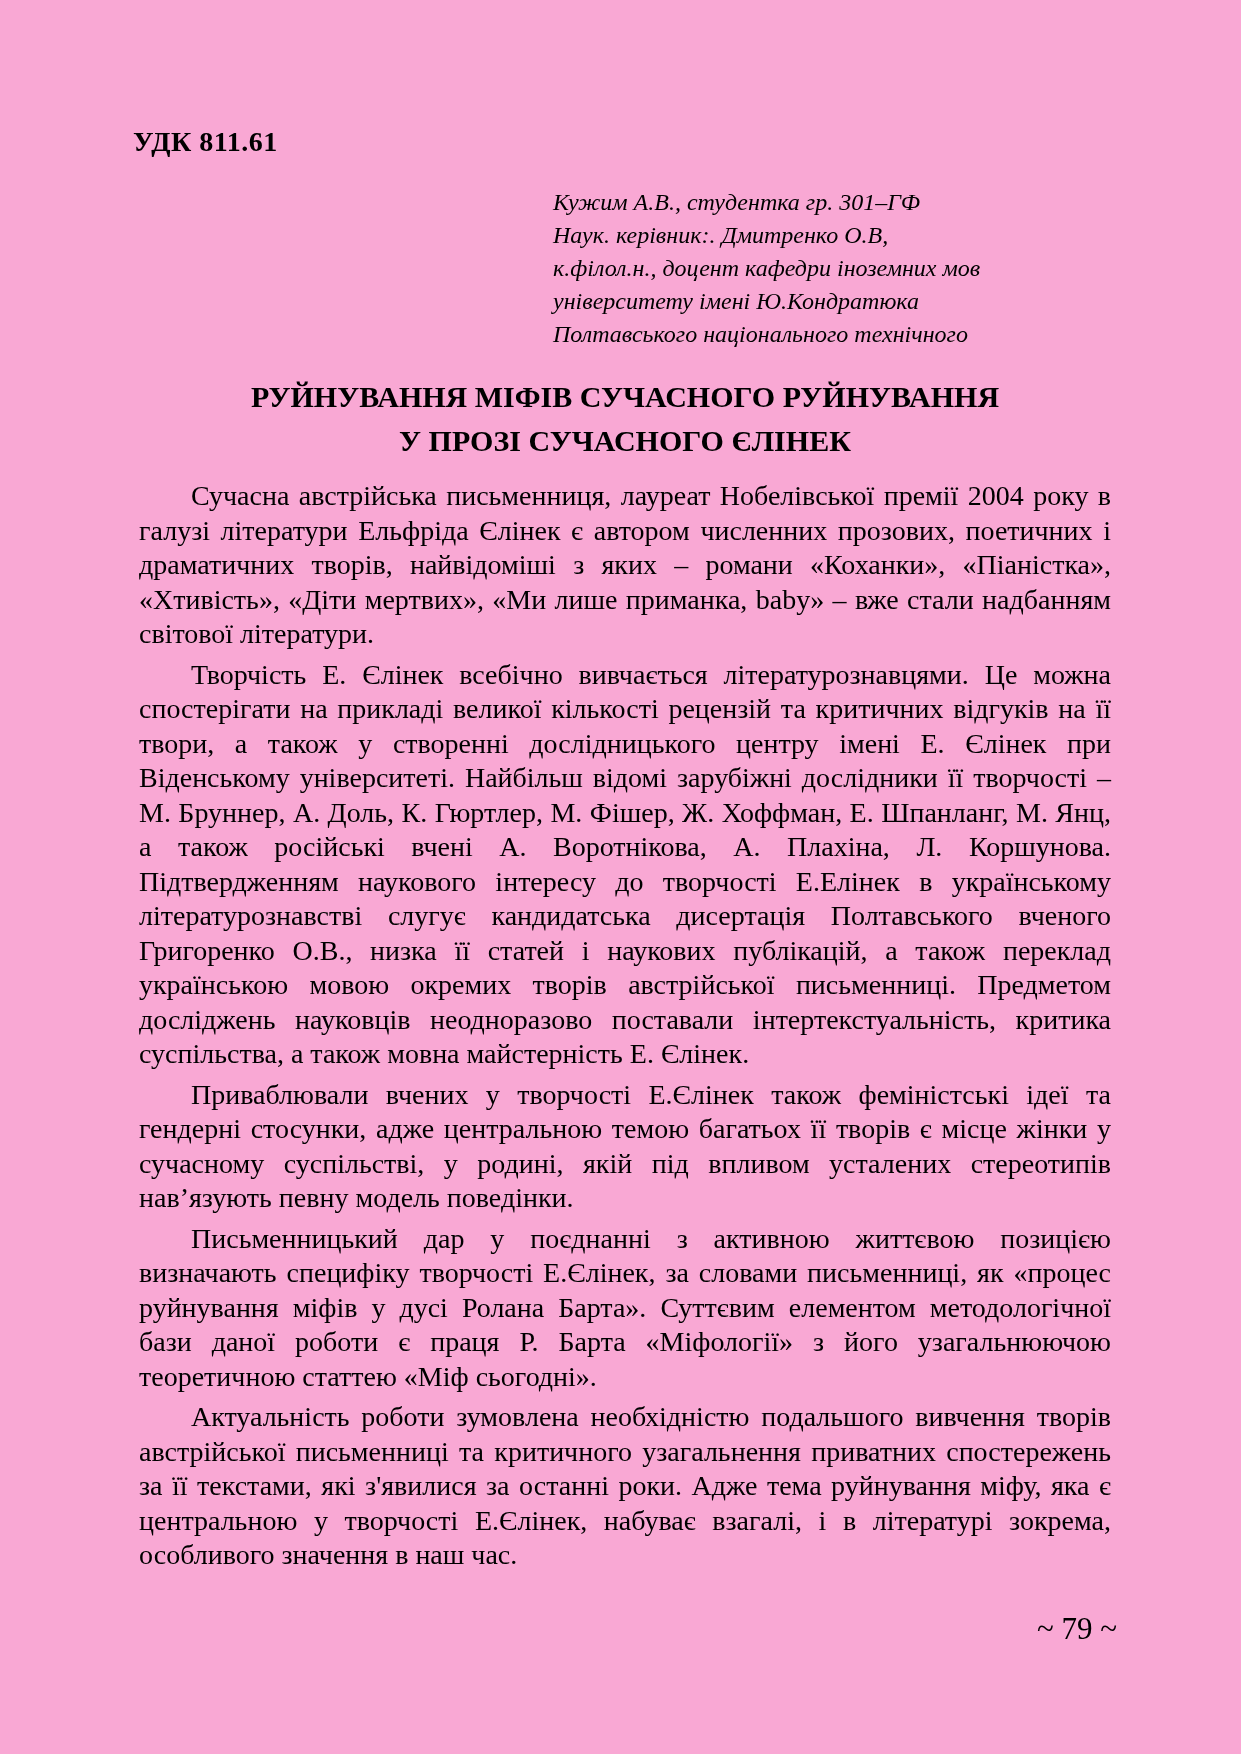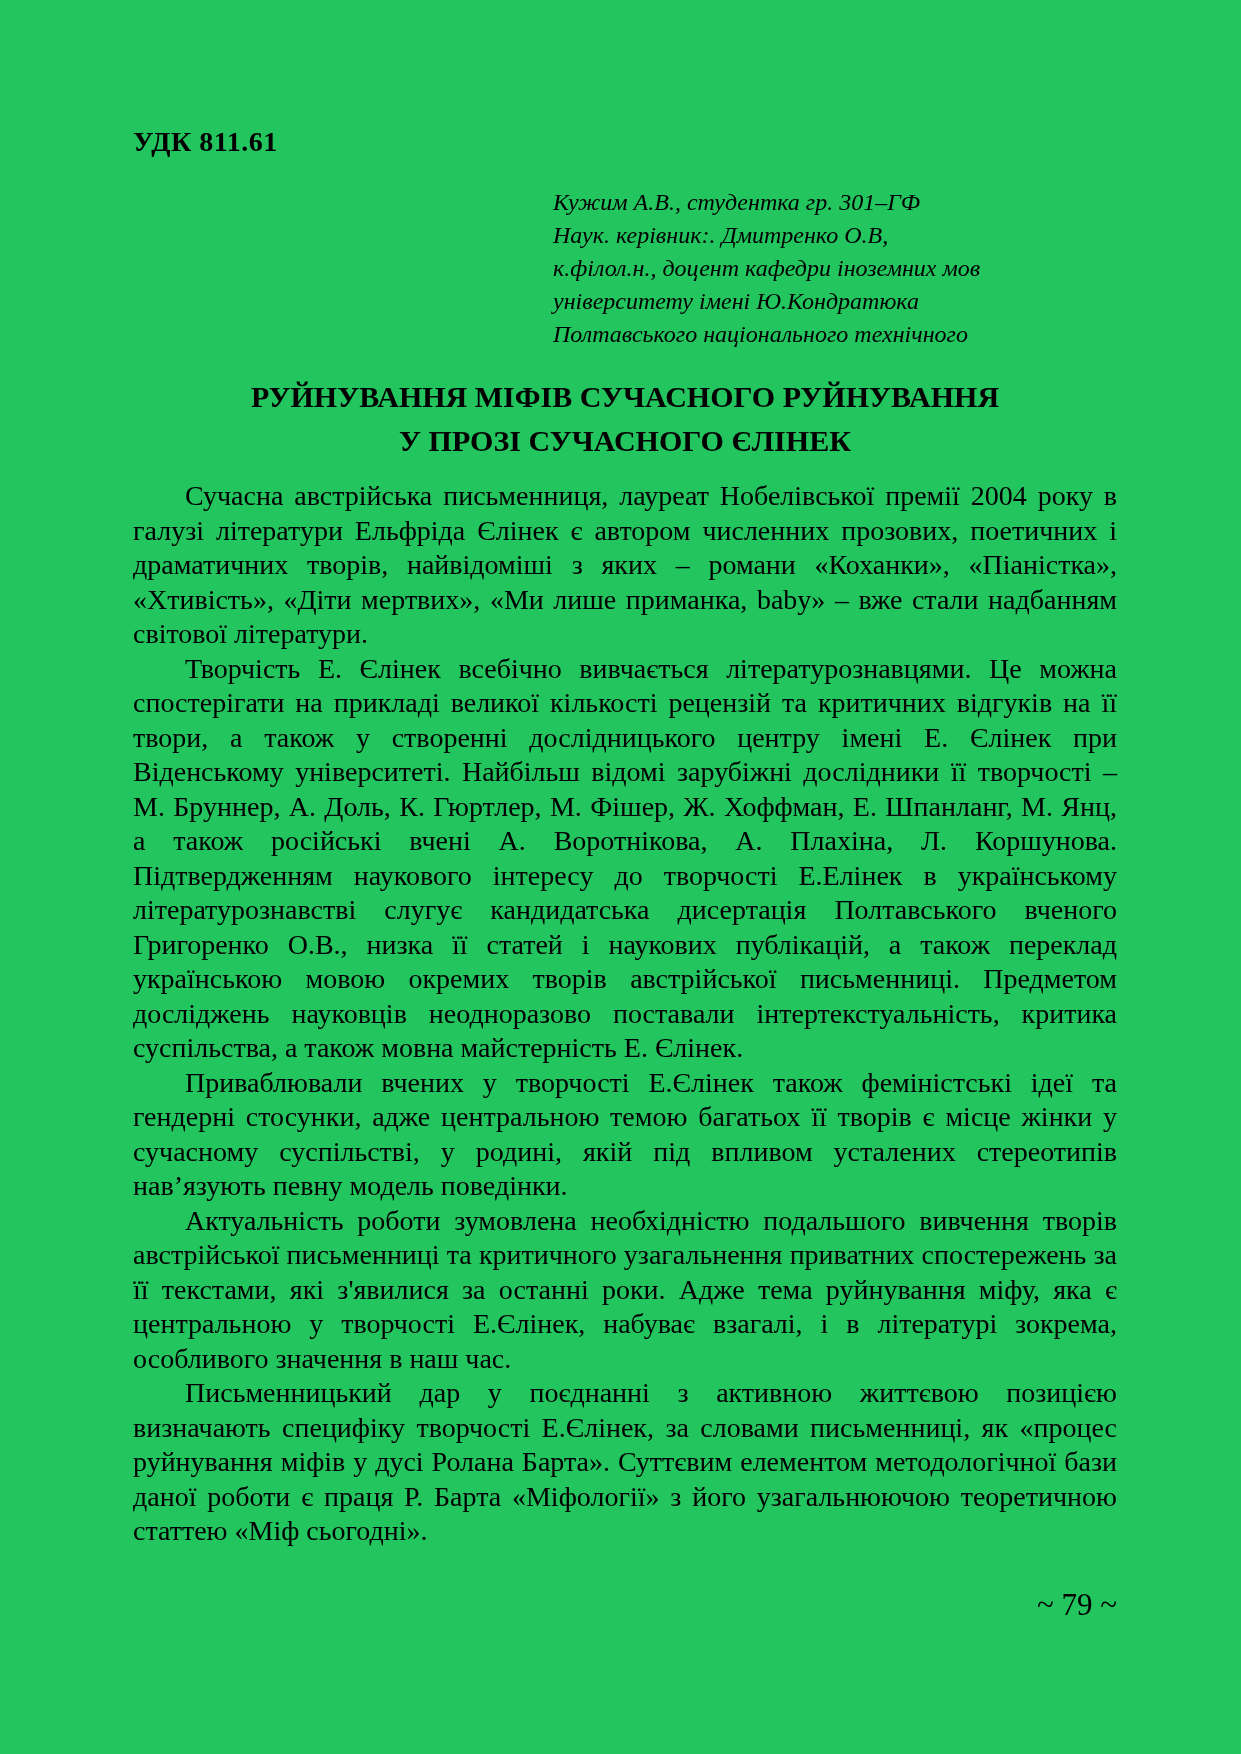--- a/index.html
+++ b/index.html
@@ -4,21 +4,21 @@
 <style>
   html, body {
     margin: 0;
     padding: 0;
     background: #ffffff;
   }
   .page {
     position: relative;
     width: 1241px;
     height: 1754px;
-    background: #22c55e;
+    background: #f9a8d4;
     color: #000000;
     font-family: "Liberation Serif", "DejaVu Serif", serif;
     box-sizing: border-box;
     padding: 0 124px 0 133px;
     overflow: hidden;
   }
   .udc {
     margin-top: 126px;
     font-size: 28px;
     font-weight: bold;
@@ -38,21 +38,21 @@
     font-weight: bold;
     line-height: 44px;
   }
   .body-text {
     margin-top: 16px;
     font-size: 28px;
     line-height: 34.5px;
     text-align: justify;
   }
   .body-text p {
-    margin: 0;
+    margin: 6px;
     text-indent: 52px;
   }
   .page-number {
     margin-top: 38px;
     text-align: right;
     font-size: 31px;
   }
 </style>
 </head>
 <body>
@@ -71,19 +71,19 @@
 
   <h1 class="article-title">
     <span>РУЙНУВАННЯ МІФІВ СУЧАСНОГО РУЙНУВАННЯ</span><br>
     <span>У ПРОЗІ СУЧАСНОГО ЄЛІНЕК</span>
   </h1>
 
   <div class="body-text">
     <p>Сучасна австрійська письменниця, лауреат Нобелівської премії 2004 року в галузі літератури Ельфріда Єлінек є автором численних прозових, поетичних і драматичних творів, найвідоміші з яких – романи «Коханки», «Піаністка», «Хтивість», «Діти мертвих», «Ми лише приманка, baby» – вже стали надбанням світової літератури.</p>
     <p>Творчість Е. Єлінек всебічно вивчається літературознавцями. Це можна спостерігати на прикладі великої кількості рецензій та критичних відгуків на її твори, а також у створенні дослідницького центру імені Е. Єлінек при Віденському університеті. Найбільш відомі зарубіжні дослідники її творчості – М. Бруннер, А. Доль, К. Гюртлер, М. Фішер, Ж. Хоффман, Е. Шпанланг, М. Янц, а також російські вчені А. Воротнікова, А. Плахіна, Л. Коршунова. Підтвердженням наукового інтересу до творчості Е.Елінек в українському літературознавстві слугує кандидатська дисертація Полтавського вченого Григоренко О.В., низка її статей і наукових публікацій, а також переклад українською мовою окремих творів австрійської письменниці. Предметом досліджень науковців неодноразово поставали інтертекстуальність, критика суспільства, а також мовна майстерність Е. Єлінек.</p>
     <p>Приваблювали вчених у творчості Е.Єлінек також феміністські ідеї та гендерні стосунки, адже центральною темою багатьох її творів є місце жінки у сучасному суспільстві, у родині, якій під впливом усталених стереотипів нав’язують певну модель поведінки.</p>
+    <p>Письменницький дар у поєднанні з активною життєвою позицією визначають специфіку творчості Е.Єлінек, за словами письменниці, як «процес руйнування міфів у дусі Ролана Барта». Суттєвим елементом методологічної бази даної роботи є праця Р. Барта «Міфології» з його узагальнюючою теоретичною статтею «Міф сьогодні».</p>
     <p>Актуальність роботи зумовлена необхідністю подальшого вивчення творів австрійської письменниці та критичного узагальнення приватних спостережень за її текстами, які з'явилися за останні роки. Адже тема руйнування міфу, яка є центральною у творчості Е.Єлінек, набуває взагалі, і в літературі зокрема, особливого значення в наш час.</p>
-    <p>Письменницький дар у поєднанні з активною життєвою позицією визначають специфіку творчості Е.Єлінек, за словами письменниці, як «процес руйнування міфів у дусі Ролана Барта». Суттєвим елементом методологічної бази даної роботи є праця Р. Барта «Міфології» з його узагальнюючою теоретичною статтею «Міф сьогодні».</p>
   </div>
 
   <div class="page-number">~ 79 ~</div>
 
 </div>
 
 </body></html>

